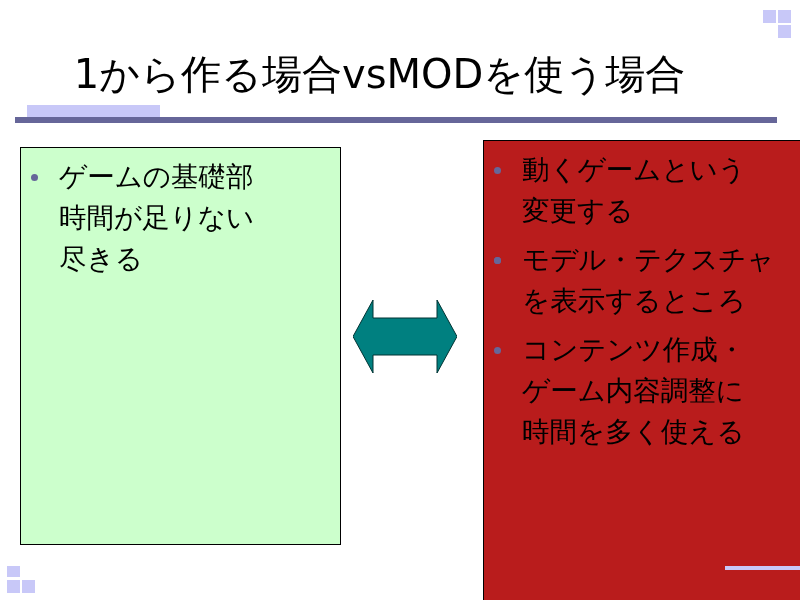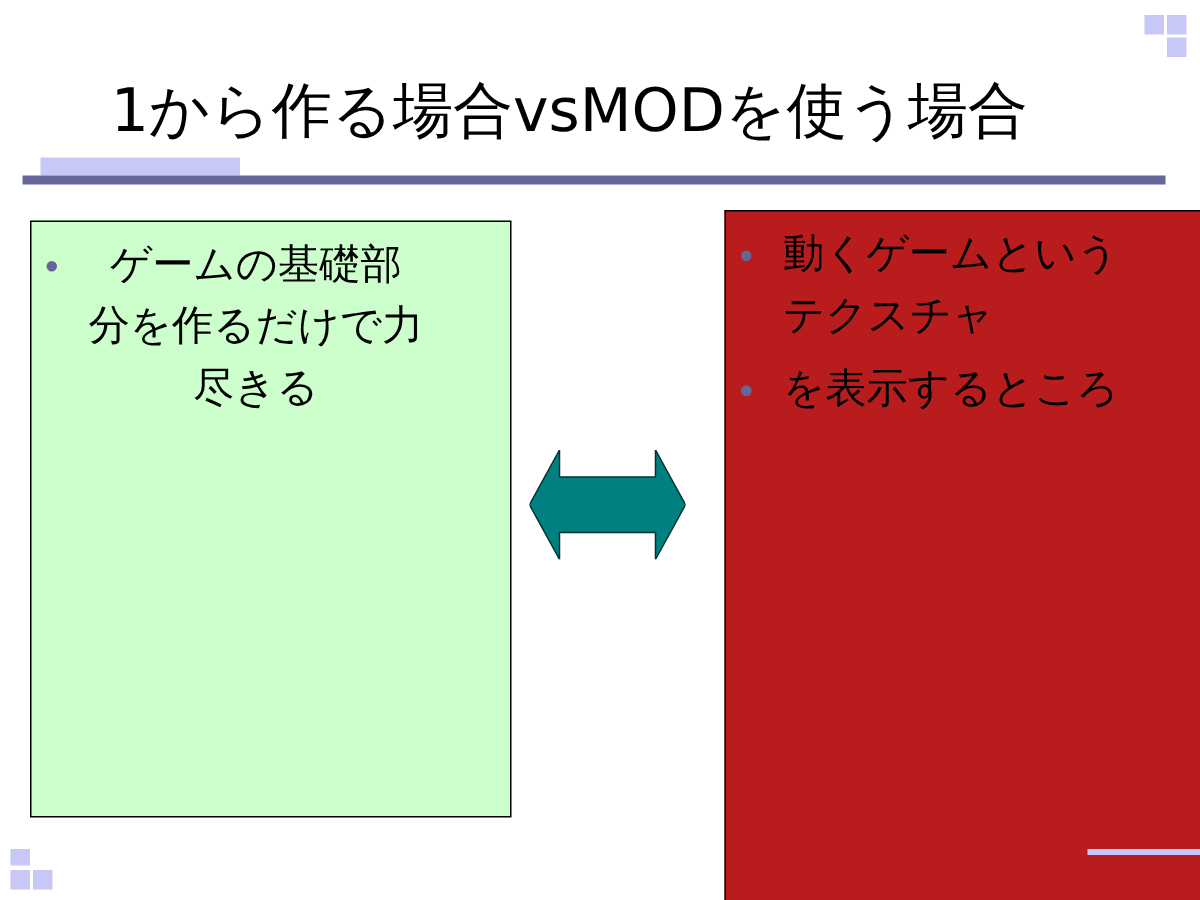--- a/index.html
+++ b/index.html
@@ -14,21 +14,21 @@
       position: absolute; left: 0; top: 44px; width: 759px;
       text-align: center; font-size: 40px; line-height: 60px;
       letter-spacing: 0px; white-space: nowrap;
     }
     #title-accent { position: absolute; left: 27px; top: 105px; width: 133px; height: 12px; background: #c8c8f8; }
     #title-rule { position: absolute; left: 15px; top: 117px; width: 762px; height: 6px; background: #666699; }
 
     .box {
       position: absolute; border: 1.5px solid #000; box-sizing: border-box;
     }
-    #left-box { left: 20px; top: 147px; width: 321px; height: 398px; background: #ccffcc; text-align: center; }
+    #left-box { left: 20px; top: 147px; width: 321px; height: 398px; background: #ccffcc; }
     #right-box { left: 483px; top: 140px; width: 329px; height: 481px; background: #b91c1c; }
     #right-shadow { position: absolute; left: 725px; top: 566px; width: 75px; height: 4px; background: #c8c8f8; }
 
     ul.bullets { list-style: none; margin: 0; padding: 0; position: absolute; }
     #left-box ul.bullets { left: 10px; top: 8px; }
     #right-box ul.bullets { left: 10px; top: 8px; }
     ul.bullets li { position: relative; padding-left: 28px; font-size: 27.5px; line-height: 41px; margin-bottom: 8px; }
     ul.bullets li .dot {
       position: absolute; left: 0px; top: 18px; width: 7px; height: 7px; border-radius: 50%;
       background: #666699;
@@ -50,39 +50,46 @@
 
 <div id="title">1から作る場合vsMODを使う場合</div>
 <div id="title-accent"></div>
 <div id="title-rule"></div>
 
 <div id="left-box" class="box">
   <ul class="bullets">
     <li>
       <span class="dot"></span>
       <span class="line">ゲームの基礎部</span>
-      <span class="line">分を作るだけで力</span>
+      <span class="line">時間が足りない</span>
       <span class="line">尽きる</span>
     </li>
   </ul>
 </div>
 
 <svg id="arrow" viewBox="0 0 104 73">
   <polygon points="0,36.5 20,0 20,18 84,18 84,0 104,36.5 84,73 84,55 20,55 20,73" fill="#008080" stroke="#003333" stroke-width="1"></polygon>
 </svg>
 
 <div id="right-box" class="box">
   <ul class="bullets">
     <li>
       <span class="dot"></span>
       <span class="line">動くゲームという</span>
-      <span class="line">テクスチャ</span>
+      <span class="line">変更する</span>
     </li>
     <li>
       <span class="dot"></span>
     </li>
     <li>
       <span class="dot"></span>
+      <span class="line">モデル・テクスチャ</span>
       <span class="line">を表示するところ</span>
+    </li>
+    <li>
+      <span class="dot"></span>
+      <span class="line">コンテンツ作成・</span>
+      <span class="line">ゲーム内容調整に</span>
+      <span class="line">時間を多く使える</span>
     </li>
   </ul>
 </div>
 <div id="right-shadow"></div>
 
 </body></html>

